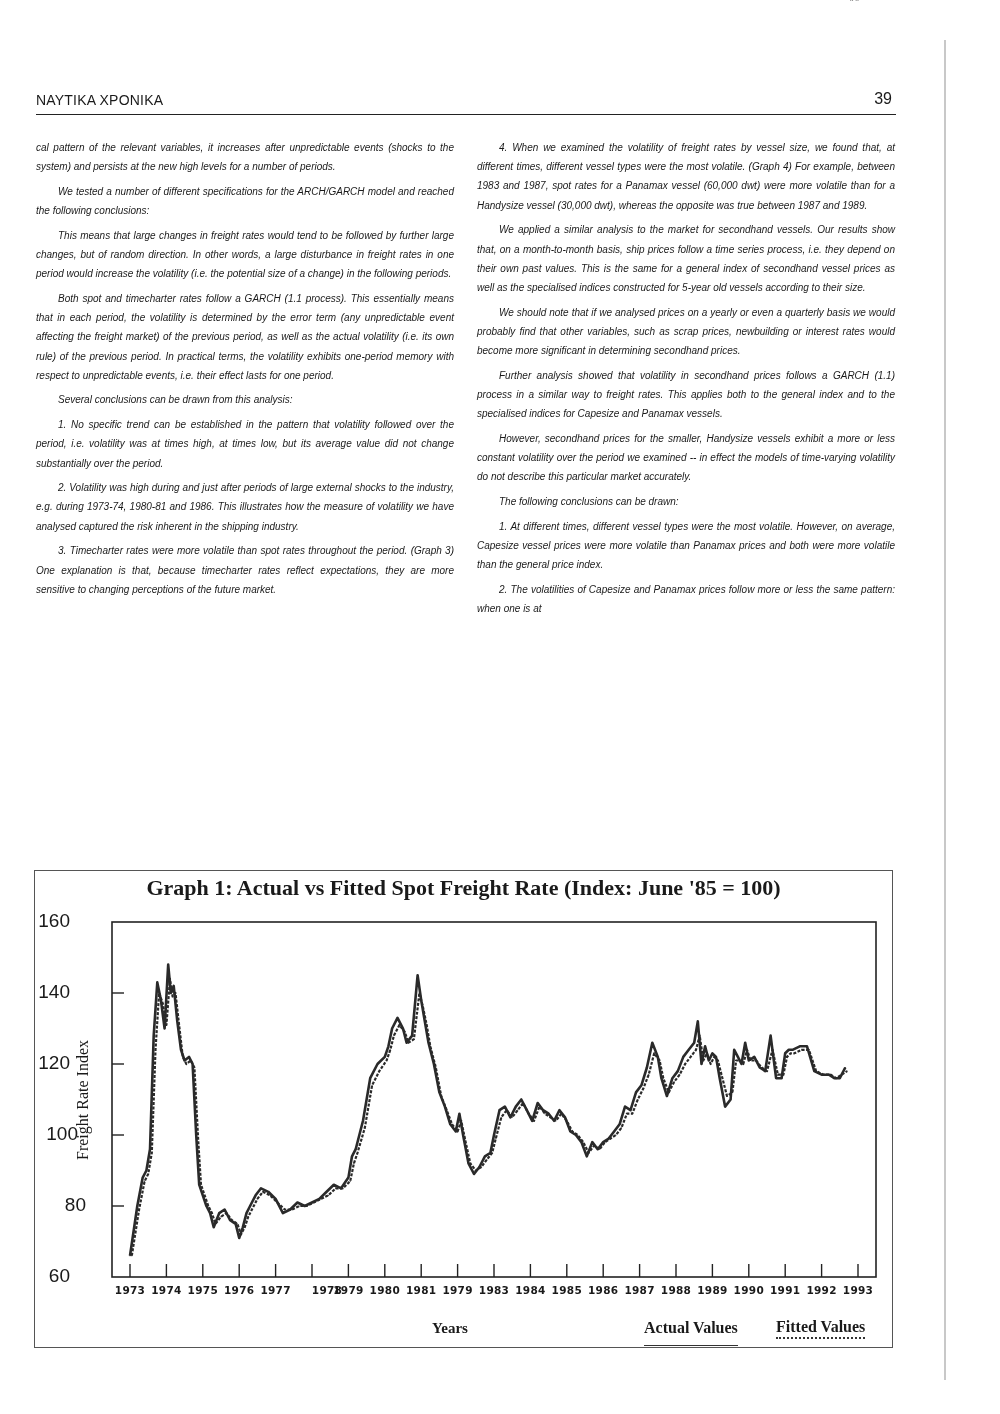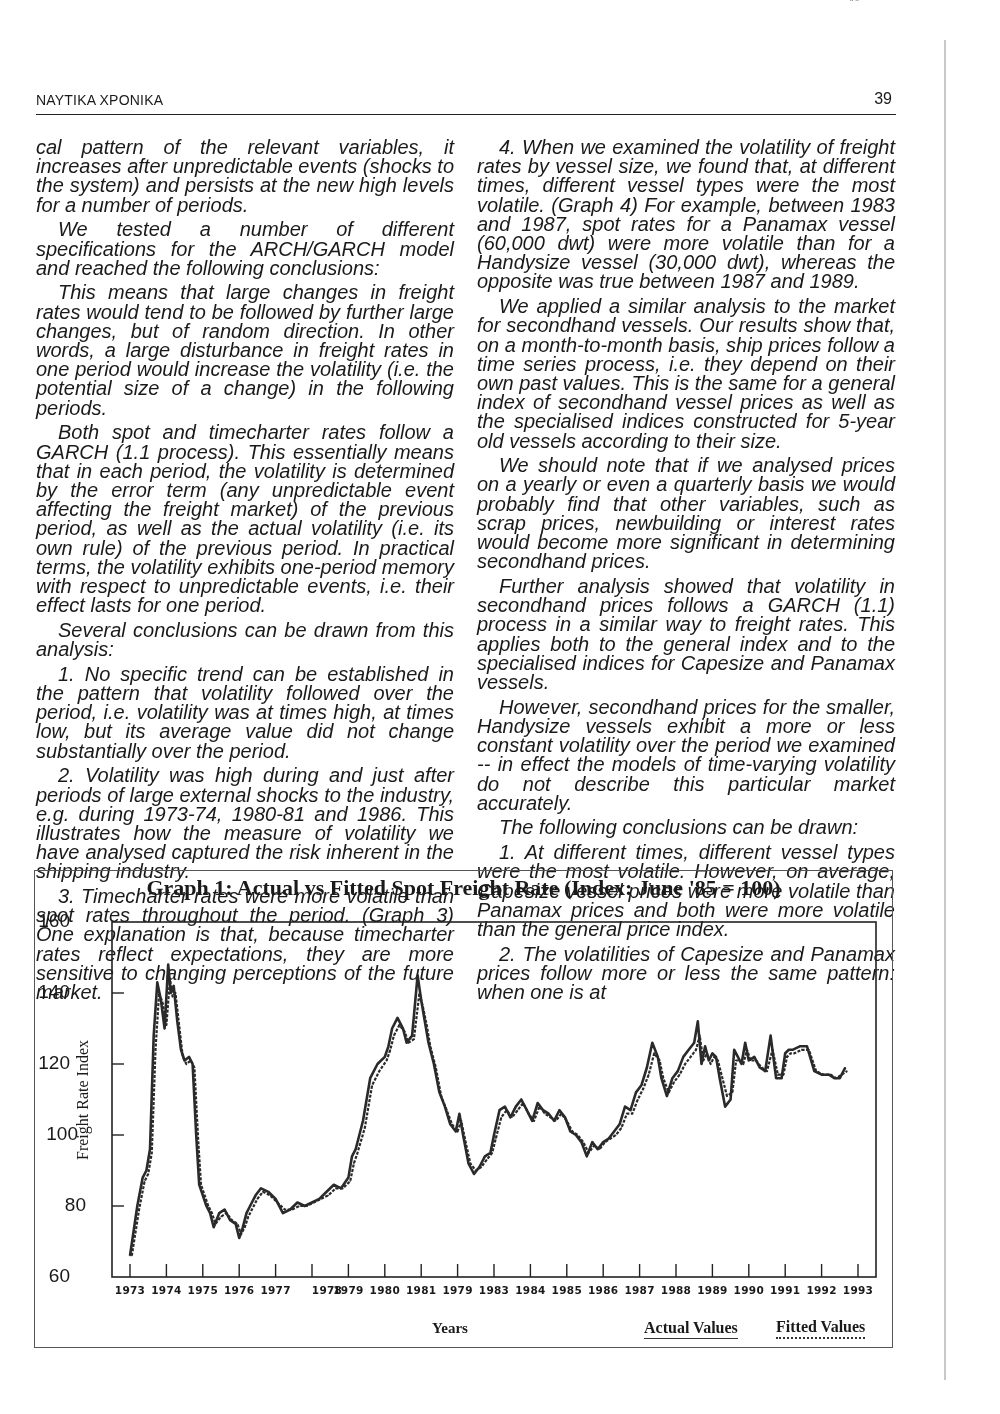--- a/index.html
+++ b/index.html
@@ -1,32 +1,32 @@
 <!DOCTYPE html>
 <html><head>
 <meta charset="utf-8">
 <style>
   html,body{margin:0;padding:0;background:#fff;}
   body{width:1000px;height:1414px;position:relative;overflow:hidden;font-family:"Liberation Sans",sans-serif;color:#1a1a1a;}
   .binding{position:absolute;left:944px;top:40px;width:2px;height:1340px;background:#c8c8c8;}
   .header{position:absolute;left:36px;top:88px;width:860px;height:26px;border-bottom:1.5px solid #222;}
   .header .journal{position:absolute;left:0;top:4px;font-size:14px;letter-spacing:0.2px;}
   .header .pageno{position:absolute;right:4px;top:2px;font-size:16px;}
-  .col{position:absolute;top:138px;width:418px;font-size:20px;line-height:19.2px;font-style:italic;text-align:justify;}
+  .col{position:absolute;top:138px;width:418px;font-size:10px;line-height:19.2px;font-style:italic;text-align:justify;}
   .col.left{left:36px;}
   .col.right{left:477px;}
   .col p{margin:0 0 5.5px 0;text-indent:22px;}
   .col p.noindent{text-indent:0;}
   .graph-box{position:absolute;left:34px;top:870px;width:857px;height:476px;border:1.3px solid #555;}
   .graph-title{position:absolute;left:0;top:4px;width:100%;text-align:center;font-family:"Liberation Serif",serif;font-weight:bold;font-size:22px;}
   .ylabel{position:absolute;left:-52px;top:220px;width:200px;text-align:center;transform:rotate(-90deg);font-family:"Liberation Serif",serif;font-size:16px;}
   .ytick{position:absolute;left:34px;width:36px;text-align:right;font-size:19px;}
   .xtick-label{position:absolute;top:1284px;font-size:10.5px;font-weight:bold;font-family:"DejaVu Sans",sans-serif;letter-spacing:0.3px;transform:translateX(-50%);}
   .xlabel{position:absolute;left:400px;top:1320px;width:100px;text-align:center;font-family:"Liberation Serif",serif;font-weight:bold;font-size:15px;}
-  .legend-actual{position:absolute;left:644px;top:1319px;font-family:"Liberation Serif",serif;font-weight:bold;font-size:16px;border-bottom:1.5px solid #333;padding-bottom:1px;}
+  .legend-actual{position:absolute;left:644px;top:1319px;font-family:"Liberation Serif",serif;font-weight:bold;font-size:16px;border-bottom:1.5px solid #333;padding-bottom:8px;}
   .legend-fitted{position:absolute;left:776px;top:1318px;font-family:"Liberation Serif",serif;font-weight:bold;font-size:16px;border-bottom:2px dotted #333;padding-bottom:1px;}
   svg#chart{position:absolute;left:0;top:0;}
 </style>
 </head>
 <body>
 
 <div class="binding"></div>
 
 <div class="header">
   <span class="journal">NAYTIKA XPONIKA</span>

